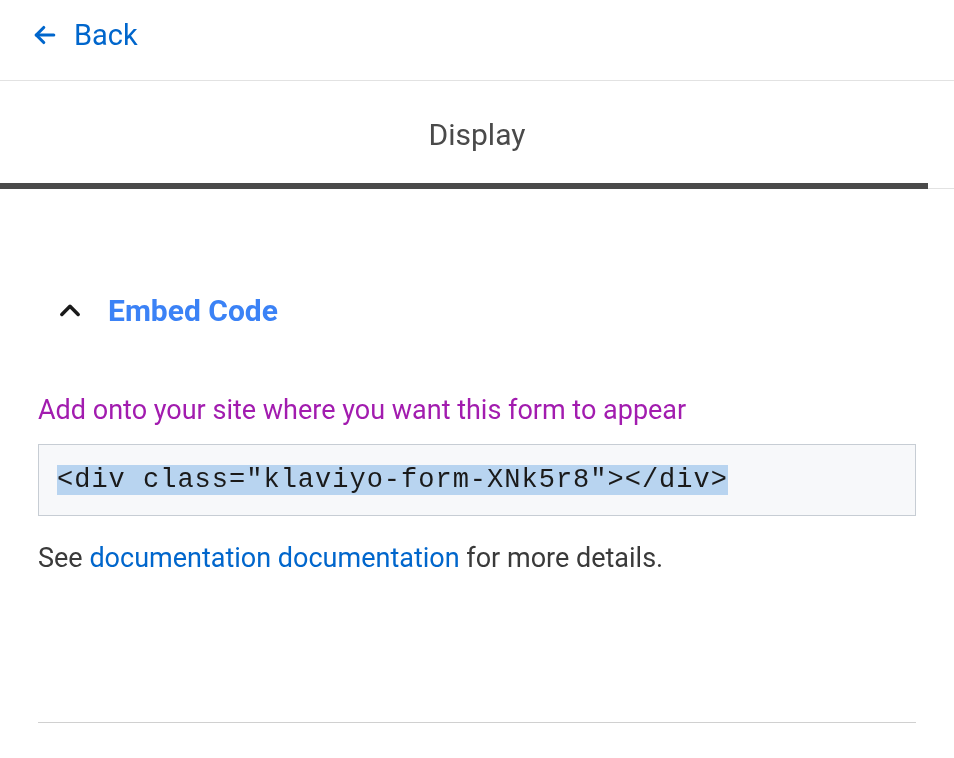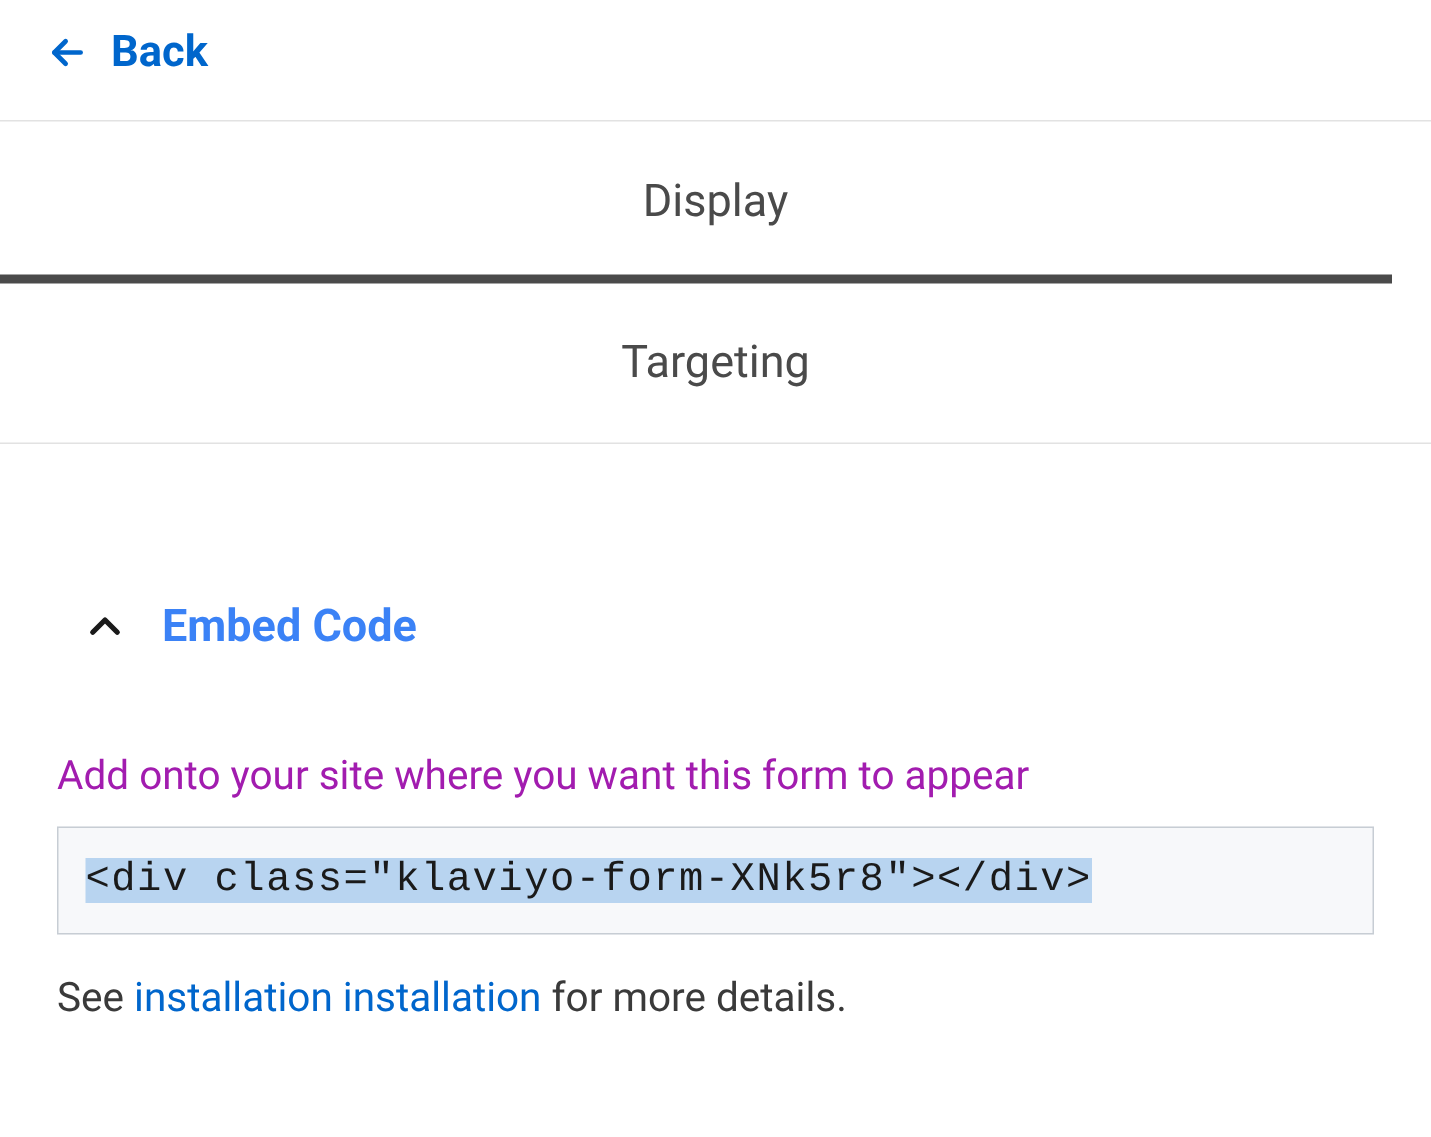--- a/index.html
+++ b/index.html
@@ -14,21 +14,21 @@
       height: 758px;
       overflow: hidden;
     }
     .back-link {
       display: inline-flex;
       align-items: center;
       gap: 14px;
       padding: 18px 30px 28px 30px;
       color: #0066cc;
       font-size: 29px;
-      font-weight: 700;
+      font-weight: 400;
       cursor: pointer;
       text-decoration: none;
     }
     .back-arrow {
       display: inline-flex;
       align-items: center;
       justify-content: center;
     }
     .back-arrow svg {
       width: 30px;
@@ -141,42 +141,39 @@
         <path d="M11 18l-6-6 6-6"></path>
       </svg>
   </span>
   <span>Back</span>
 </a>
 
 <div class="tabs">
   <div class="tab active">
     <span>Display</span>
   </div>
-  <div class="tab">
-    <span>Targeting</span>
-  </div>
 </div>
 
 <div class="content">
   <div class="section-header">
     <span class="chevron-up">
       <svg viewBox="0 0 24 24">
           <path d="M5 15l7-7 7 7"></path>
         </svg>
     </span>
     <span class="section-title">Embed Code</span>
   </div>
 
   <div class="instruction">Add onto your site where you want this form to appear</div>
 
   <div class="code-box">
     <span class="code-text">&lt;div class="klaviyo-form-XNk5r8"&gt;&lt;/div&gt;</span>
   </div>
 
   <div class="help-text">
-    <span>See </span><a class="help-link">installation installation</a><span> for more details.</span>
+    <span>See </span><a class="help-link">documentation documentation</a><span> for more details.</span>
   </div>
 
   <hr class="divider">
 </div>
 
 
 
 
 </body></html>

